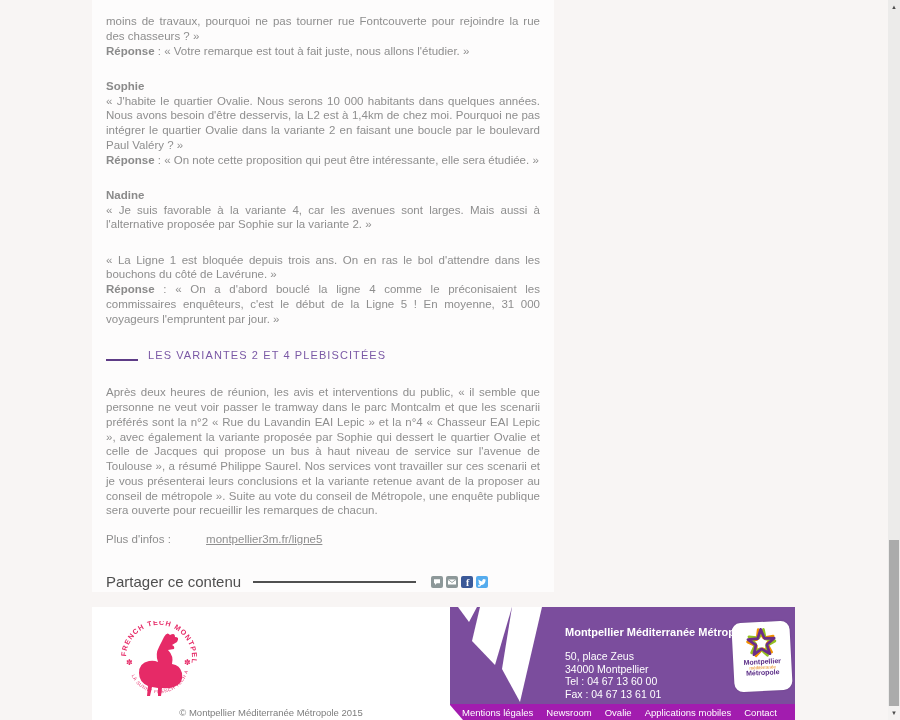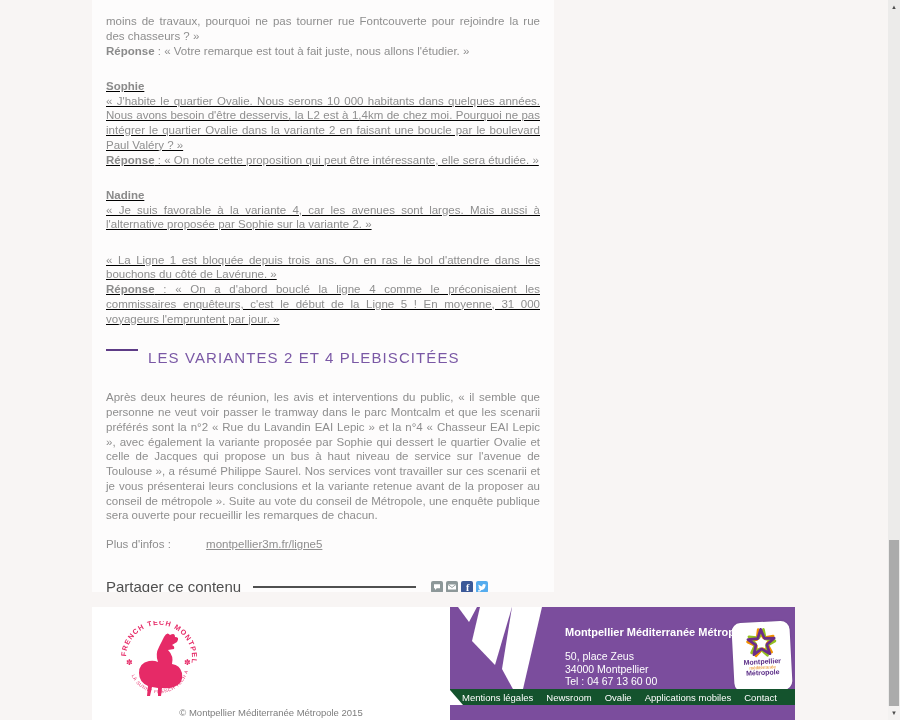--- a/index.html
+++ b/index.html
@@ -15,25 +15,25 @@
     position:absolute; left:92px; top:0; width:462px; height:592px;
     background:#fdfcfc; padding:16px 14px; overflow:hidden;
   }
   .article { margin-top:-2px; }
   .quote, .resp {
     font-size:11.5px; line-height:14.75px; color:#8e8e8e;
     text-align:justify; margin:0;
   }
   .name { font-size:11.5px; line-height:14.75px; font-weight:bold; color:#8a8a8a; margin:0; }
   .resp strong, .quote strong { color:#8a8a8a; }
-  .t-block { margin-top:20.5px;text-decoration:underline; }
+  .t-block { margin-top:20.5px; }
 
   .section-head {
-    margin-top:23px; display:flex; align-items:flex-start;
-    color:#7a58a5; font-size:15px; letter-spacing:1.1px; font-weight:normal;
+    margin-top:23px; display:flex; align-items:flex-end;
+    color:#7a58a5; font-size:11px; letter-spacing:1.1px; font-weight:normal;
   }
   .head-dash { width:32px; height:2px; background:#5e3c86; margin-right:10px; flex:none; }
 
   .conclusion { margin-top:24px; }
   .more { margin-top:15px; font-size:11.5px; color:#8e8e8e; }
   .more a { color:#8e8e8e; text-decoration:underline;margin-left:32px; }
 
   .share-row { margin-top:28px; display:flex; align-items:center; }
   .share-label { font-size:15px; color:#4f4f4f; }
   .share-line { width:163px; height:2px; background:#4f4f4f; margin-left:12px; flex:none; }
@@ -59,22 +59,22 @@
     position:absolute; left:283px; top:15px; width:58px; height:69px;
     background:#ffffff; border-radius:9px; transform:rotate(-3deg);
     display:flex; flex-direction:column; align-items:center; padding-top:4px;
     box-shadow:0 0 2px rgba(0,0,0,0.15);
   }
   .badge-txt { text-align:center; line-height:5.5px; margin-top:1px; }
   .badge-l1, .badge-l3 { font-size:7px; font-weight:bold; color:#5b2d87; }
   .badge-l2 { font-size:4.5px; color:#e8820c; }
 
   .foot-bar {
-    position:absolute; left:0; bottom:15px; width:345px; height:16px;
-    background:#14532d; display:flex; align-items:center; gap:13px; padding-left:12px;
+    position:absolute; left:0; bottom:0; width:345px; height:16px;
+    background:#a21caf; display:flex; align-items:center; gap:13px; padding-left:12px;
   }
   .foot-bar a { color:#ffffff; font-size:9.5px; text-decoration:none; white-space:nowrap; }
   .bar-notch { position:absolute; left:0; bottom:0; width:0; height:0;
     border-left:13px solid #ffffff; border-top:15px solid transparent; }
 
   
   .scrollbar { position:absolute; right:0; top:0; width:12px; height:720px; background:#ecEAE9; background:#ecebea; }
   .sb-up { position:absolute; top:0; left:0; width:12px; height:13px; display:flex; align-items:center; justify-content:center; font-size:6px; color:#4c4c4c; }
   .sb-thumb { position:absolute; top:540px; left:1px; width:10px; height:166px; background:#ababab; }
   .sb-down { position:absolute; bottom:0; left:0; width:12px; height:14px; background:#f4f2f1; display:flex; align-items:center; justify-content:center; font-size:6px; color:#4c4c4c; }

